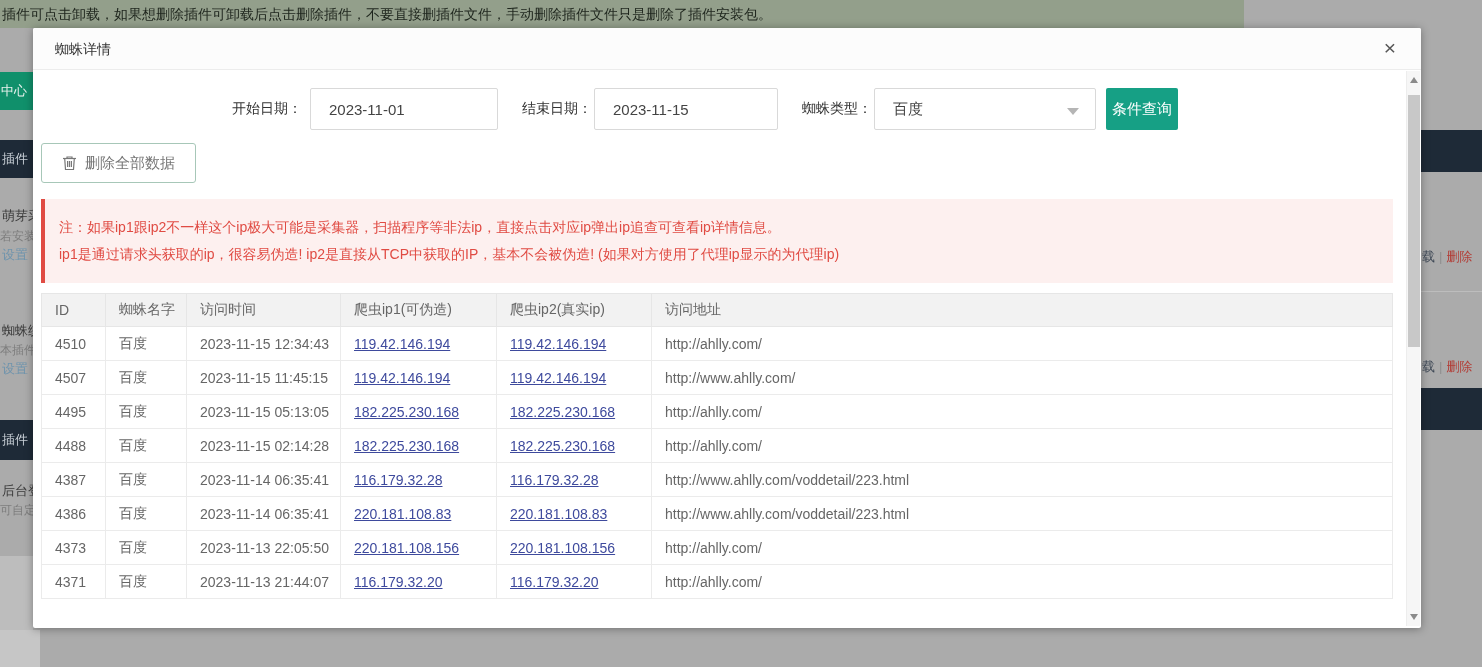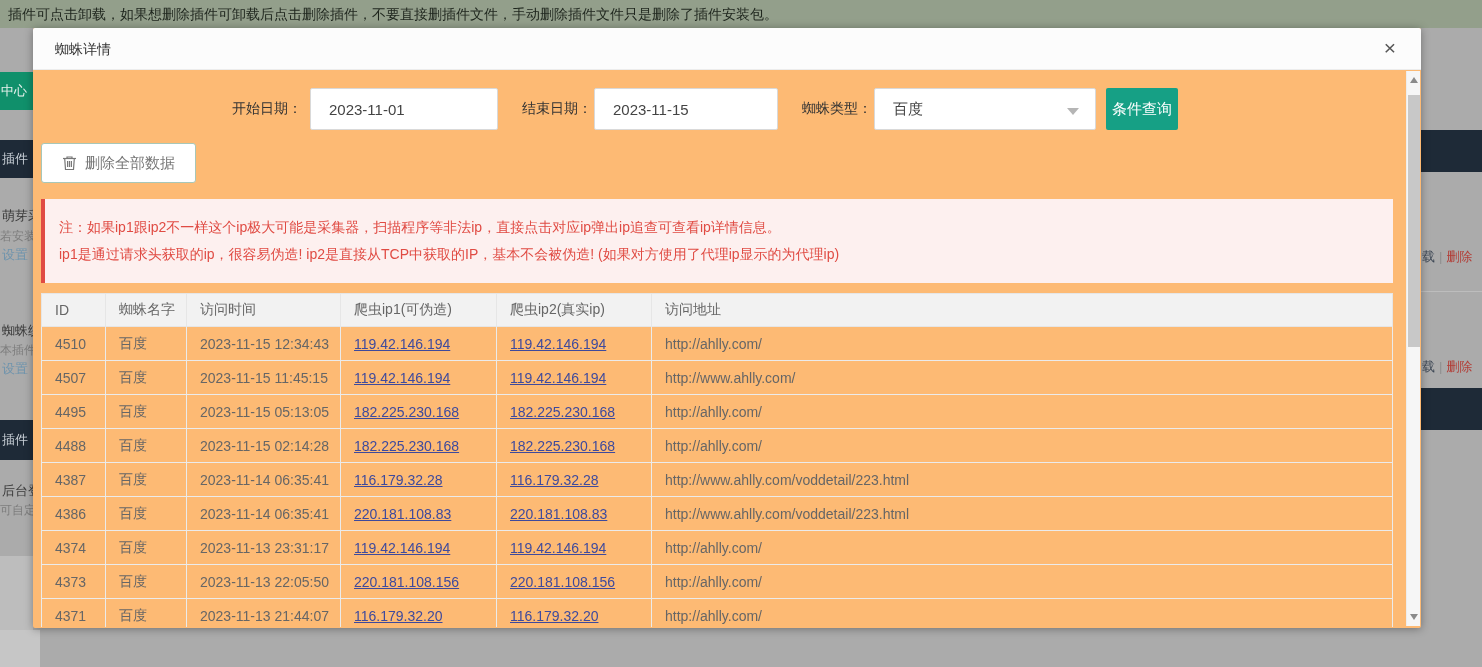--- a/index.html
+++ b/index.html
@@ -5,23 +5,23 @@
   * { margin:0; padding:0; box-sizing:border-box; }
   html,body { width:1482px; height:667px; overflow:hidden; }
   body {
     font-family:"Liberation Sans","DejaVu Sans",sans-serif;
     background:#ababab;
     position:relative;
     font-size:14px;
   }
   
   .top-bar {
-    position:absolute; left:0; top:0; width:1482px; height:28px;
+    position:absolute; left:0; top:0; width:1244px; height:28px;
     background:#939f8b; color:#1d241c; font-size:14px; line-height:28px;
-    white-space:nowrap; overflow:hidden; padding-left:8px;
+    white-space:nowrap; overflow:hidden; padding-left:2px;
   }
   .bg-frag { position:absolute; white-space:nowrap; overflow:hidden; }
   .badge-green { left:0; top:72px; width:33px; height:38px; background:#10906b;
     color:#e8f2ee; font-size:13px; line-height:38px; padding-left:1px; }
   .dark-bar { background:#1e2a37; color:#c8cfd6; font-size:13px; line-height:38px; padding-left:2px; }
   .dark-l1 { left:0; top:140px; width:33px; height:38px; }
   .dark-l2 { left:0; top:420px; width:33px; height:40px; line-height:40px; }
   .dark-r1 { left:1421px; top:130px; width:61px; height:42px; }
   .dark-r2 { left:1421px; top:388px; width:61px; height:42px; }
   .frag-dark  { color:#3a3a3a; font-size:13px; }
@@ -30,21 +30,21 @@
   .right-actions { left:1422px; font-size:13px; color:#3c4654; }
   .right-actions .sep { color:#8f8f8f; padding:0 4px; }
   .right-actions .del { color:#b23c35; }
   .right-divider { left:1421px; top:291px; width:61px; height:1px; background:#bdbdbd; }
   .light-block1 { left:0; top:556px; width:33px; height:74px; background:#bdbdbd; }
   .light-block2 { left:0; top:630px; width:40px; height:37px; background:#c6c6c6; }
 
   
   .modal {
     position:absolute; left:33px; top:28px; width:1388px; height:600px;
-    background:#fdba74; border-radius:2px; box-shadow:0 1px 8px rgba(0,0,0,.35);
+    background:#ffffff; border-radius:2px; box-shadow:0 1px 8px rgba(0,0,0,.35);
   }
   .modal-header {
     height:42px; line-height:42px; padding-left:22px; border-bottom:1px solid #ececec;
     color:#333; font-size:14px; position:relative; background:#fcfcfc;
     border-radius:2px 2px 0 0;
   }
   .modal-close {
     position:absolute; right:18px; top:0; width:26px; height:42px; text-align:center;
     color:#555; font-size:21px; cursor:pointer; line-height:40px;
   }
@@ -252,28 +252,20 @@
           </tr>
           <tr>
             <td>4386</td>
             <td>百度</td>
             <td>2023-11-14 06:35:41</td>
             <td><a class="ip-link" href="#">220.181.108.83</a></td>
             <td><a class="ip-link" href="#">220.181.108.83</a></td>
             <td>http://www.ahlly.com/voddetail/223.html</td>
           </tr>
           <tr>
-            <td>4374</td>
-            <td>百度</td>
-            <td>2023-11-13 23:31:17</td>
-            <td><a class="ip-link" href="#">119.42.146.194</a></td>
-            <td><a class="ip-link" href="#">119.42.146.194</a></td>
-            <td>http://ahlly.com/</td>
-          </tr>
-          <tr>
             <td>4373</td>
             <td>百度</td>
             <td>2023-11-13 22:05:50</td>
             <td><a class="ip-link" href="#">220.181.108.156</a></td>
             <td><a class="ip-link" href="#">220.181.108.156</a></td>
             <td>http://ahlly.com/</td>
           </tr>
           <tr>
             <td>4371</td>
             <td>百度</td>

